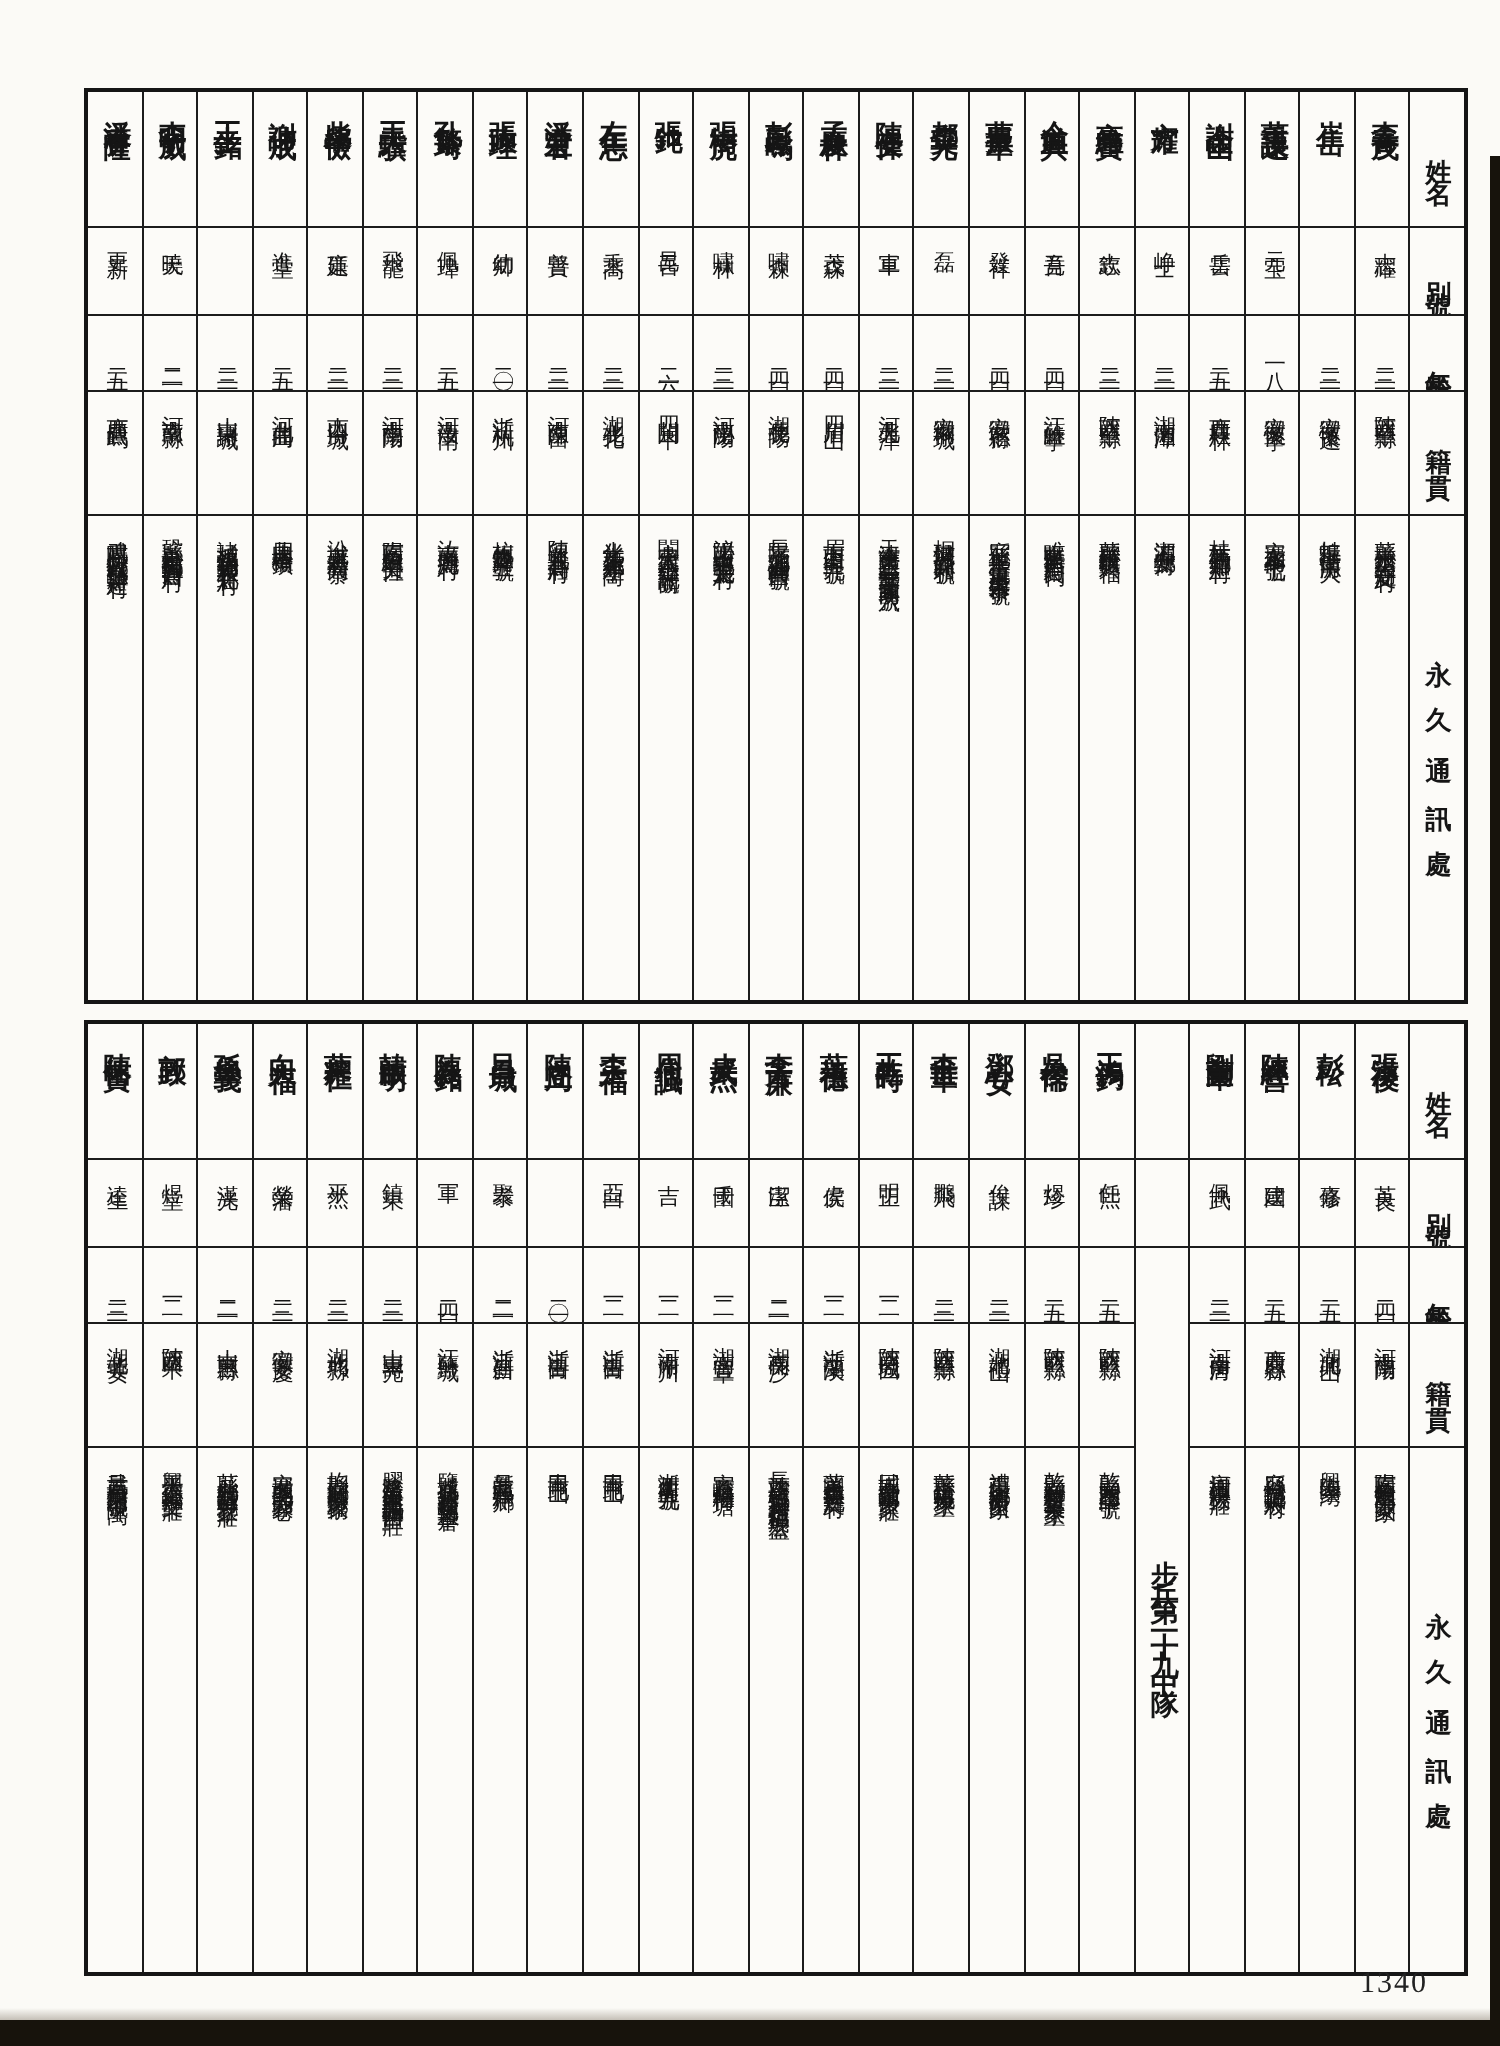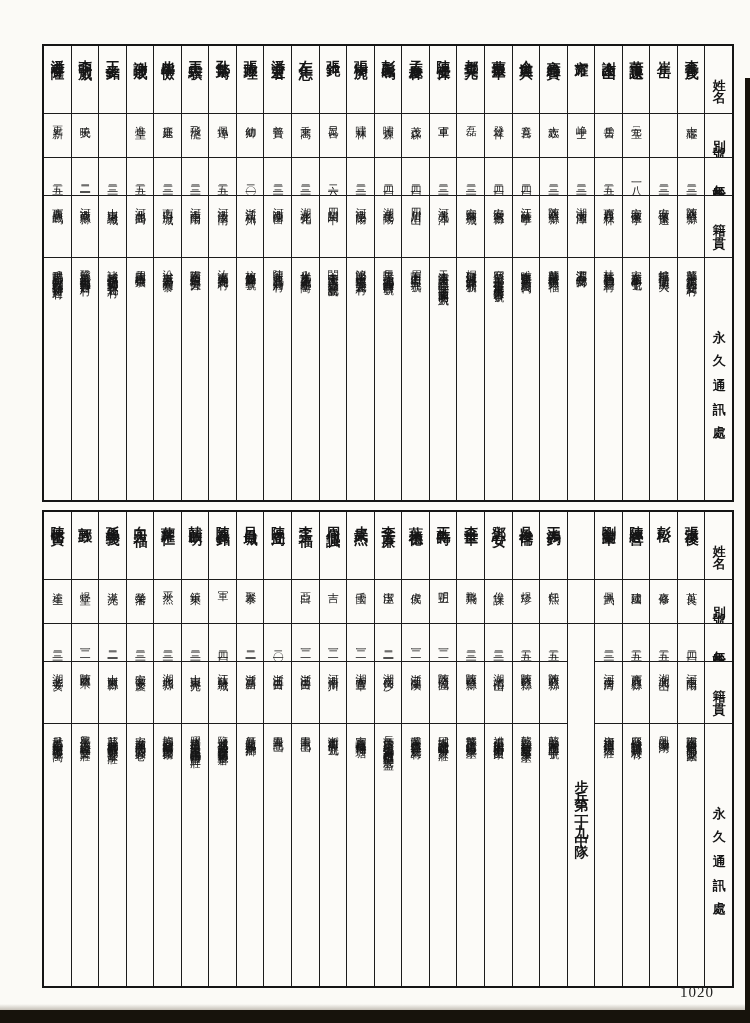--- a/index.html
+++ b/index.html
@@ -922,19 +922,19 @@
         </div>
         <div class="cell cell-origin">
           <span class="vtext vtext-origin">湖北黄安</span>
         </div>
         <div class="cell cell-address">
           <span class="vtext vtext-address">武昌青石橋東街四號陳寓</span>
         </div>
       </div>
     </div>
 
-  <div class="page-number">1020</div>
+  <div class="page-number">1340</div>
 
   <div class="scan-edge-bottom-shadow"></div>
   <div class="scan-edge-bottom"></div>
   <div class="scan-edge-right"></div>
 
 </div>
 
 </body></html>

